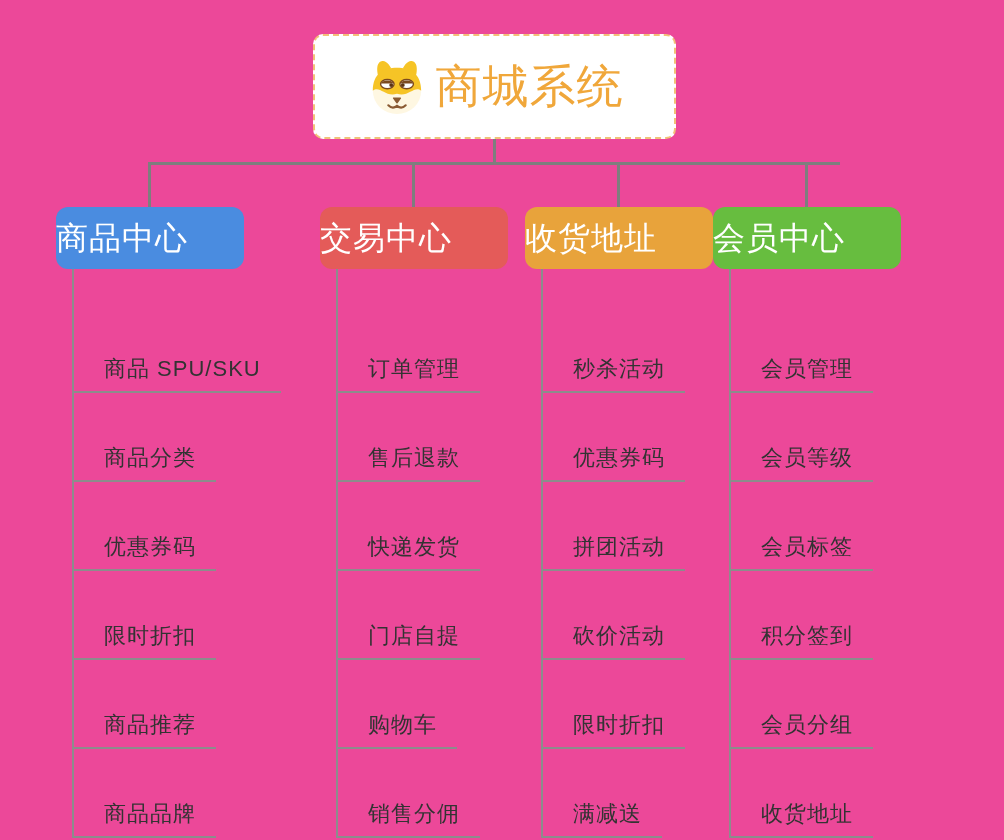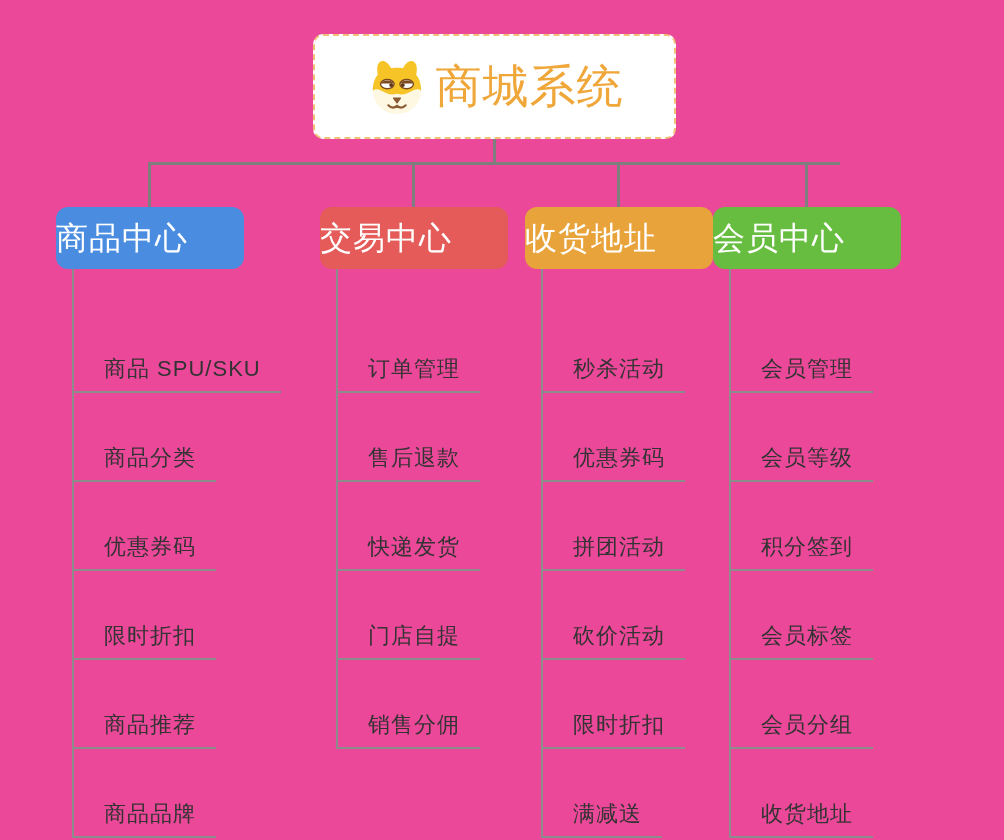--- a/index.html
+++ b/index.html
@@ -125,20 +125,21 @@
   </div>
 
   <div class="branch" style="left: 320px;">
     <div class="stub"></div>
     <div class="branch-node" style="background: rgb(228, 91, 89);">交易中心</div>
     <div class="children">
           <div class="child">订单管理</div>
           <div class="child">售后退款</div>
           <div class="child">快递发货</div>
           <div class="child">门店自提</div>
+          <div class="child">购物车</div>
           <div class="child">销售分佣</div>
         </div>
   </div>
 
   <div class="branch" style="left: 525px;">
     <div class="stub"></div>
     <div class="branch-node" style="background: rgb(232, 163, 59);">收货地址</div>
     <div class="children">
           <div class="child">秒杀活动</div>
           <div class="child">优惠券码</div>
@@ -148,20 +149,20 @@
           <div class="child">满减送</div>
         </div>
   </div>
 
   <div class="branch" style="left: 713px;">
     <div class="stub"></div>
     <div class="branch-node" style="background: rgb(103, 189, 63);">会员中心</div>
     <div class="children">
           <div class="child">会员管理</div>
           <div class="child">会员等级</div>
+          <div class="child">会员标签</div>
           <div class="child">积分签到</div>
-          <div class="child">会员标签</div>
           <div class="child">会员分组</div>
           <div class="child">收货地址</div>
         </div>
   </div>
 </div>
 </div>
 
 </body></html>

